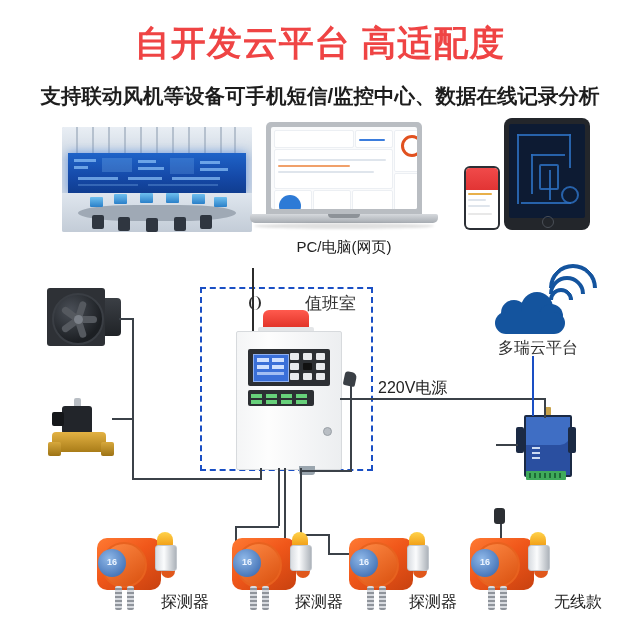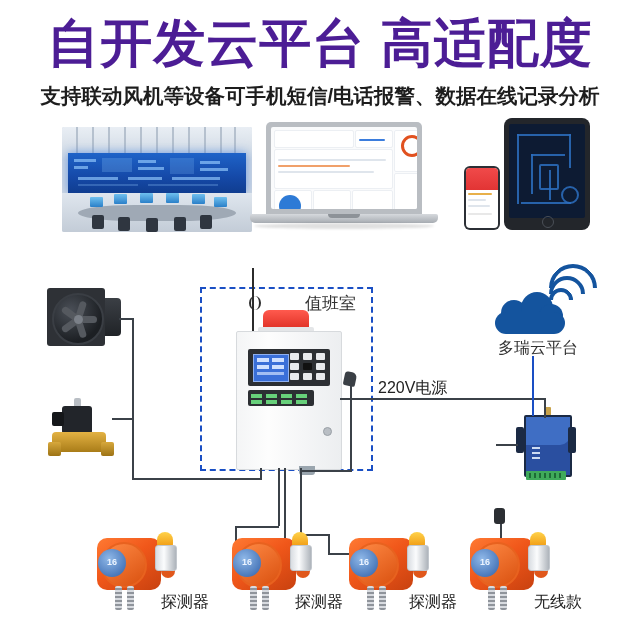--- a/index.html
+++ b/index.html
@@ -2,21 +2,21 @@
 <html><head>
 <meta charset="utf-8">
 <style>
   html,body{margin:0;padding:0;background:#fff;}
   body{width:640px;height:640px;overflow:hidden;
        font-family:"Liberation Sans","DejaVu Sans",sans-serif;color:#1a1a1a;}
   .page{position:relative;width:640px;height:640px;background:#fff;}
 
   
   .headline{position:absolute;left:0;top:16px;width:640px;text-align:center;
-            font-size:52px;font-weight:bold;letter-spacing:1px;color:#4c1d95;
+            font-size:35px;font-weight:bold;letter-spacing:1px;color:#ef4444;
             line-height:54px;white-space:nowrap;}
   .subhead{position:absolute;left:0;top:82px;width:640px;text-align:center;
            font-size:20.5px;font-weight:bold;color:#1d1d1d;white-space:nowrap;}
   .cap{position:absolute;width:100%;text-align:center;font-size:15px;
        color:#222;white-space:nowrap;}
 
   
   .ctrlroom{position:absolute;left:62px;top:127px;width:190px;height:105px;
             border-radius:2px;overflow:hidden;background:#cfd8e3;}
   .cr-ceil{position:absolute;left:0;top:0;width:100%;height:34px;
@@ -177,21 +177,21 @@
   .wire{position:absolute;background:#3b4148;}
   .wire.h{height:2px;} .wire.v{width:2px;}
   .wire.blue{background:#1a4fc4;}
 </style>
 </head>
 <body>
 
 <div class="page">
 
   <div class="headline">自开发云平台 高适配度</div>
-  <div class="subhead">支持联动风机等设备可手机短信/电话报警、数据在线记录分析</div>
+  <div class="subhead">支持联动风机等设备可手机短信/监控中心、数据在线记录分析</div>
 
   <div class="ctrlroom">
     <div class="cr-ceil">
       <i style="left:14px"></i>
         <i style="left:30px"></i>
         <i style="left:46px"></i>
         <i style="left:62px"></i>
       <i style="left:78px"></i>
         <i style="left:94px"></i>
         <i style="left:110px"></i>
@@ -249,20 +249,21 @@
         <div class="dash-line" style="left:7px;top:38px;width:72px;background:#f0a06a"></div>
         <div class="dash-line" style="left:7px;top:44px;width:96px"></div>
         <div class="dash-line" style="left:88px;top:12px;width:26px;background:#3b7ddd"></div>
 
       </div>
     </div>
     <div class="lp-base"></div>
     <div class="lp-notch"></div>
     <div class="lp-shadow"></div>
   </div>
+  <div class="cap" style="left:250px;top:238px;width:188px">PC/电脑(网页)</div>
 
   <div class="tabgrp">
     <div class="tablet">
       <div class="tab-screen">
         <div class="blue-trace" style="left:8px;top:10px;width:2px;height:70px"></div>
         <div class="blue-trace" style="left:8px;top:10px;width:54px;height:2px"></div>
         <div class="blue-trace" style="left:60px;top:10px;width:2px;height:34px"></div>
         <div class="blue-trace" style="left:22px;top:30px;width:34px;height:2px"></div>
         <div class="blue-trace" style="left:22px;top:30px;width:2px;height:40px"></div>
         <div class="blue-trace" style="left:40px;top:46px;width:2px;height:30px"></div>
@@ -477,15 +478,15 @@
     </div>
     <div class="d-lug"></div>
     <div class="d-probe" style="left:22px"></div>
     <div class="d-probe" style="left:34px"></div>
     <div class="beacon" style="left:62px;top:8px">
       <div class="b-dome"></div>
         <div class="b-glass"></div>
     </div>
   </div>
   <div class="d-ant-h" style="left:494px;top:508px"></div>
-  <div class="detcap" style="left:534px;top:592px">无线款</div>
+  <div class="detcap" style="left:554px;top:592px">无线款</div>
 
 </div>
 
 </body></html>

